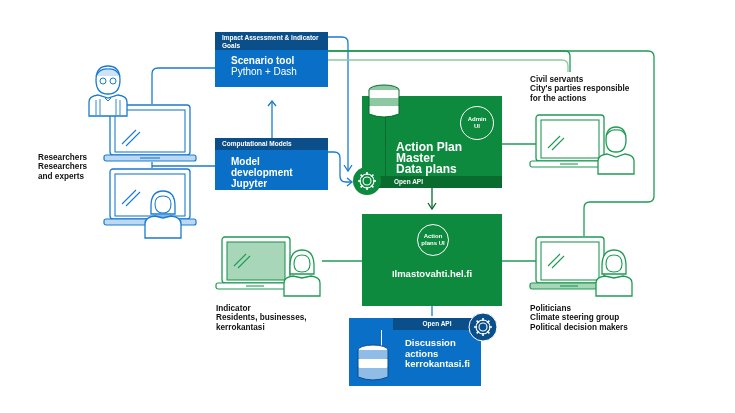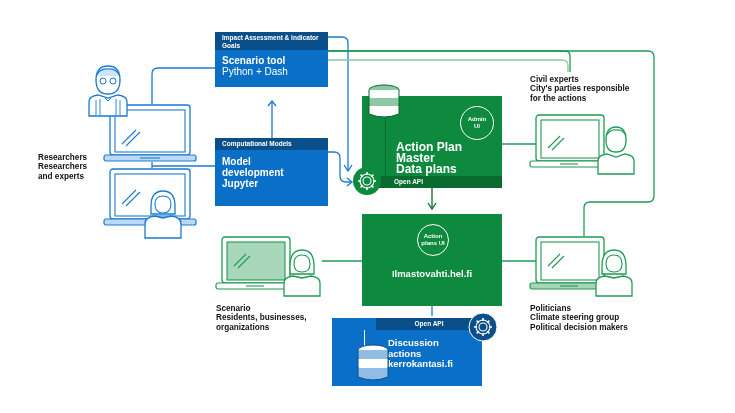--- a/index.html
+++ b/index.html
@@ -1,21 +1,21 @@
 <!DOCTYPE html>
 <html><head>
 <meta charset="utf-8">
 <style>
   html, body { margin: 0; padding: 0; background: #ffffff; }
   body { width: 735px; height: 413px; position: relative; overflow: hidden; font-family: "Liberation Sans", sans-serif; }
   svg.lines { position: absolute; left: 0; top: 0; }
   .box { position: absolute; box-sizing: border-box; }
   .blue { background: #0a6fc6; color: #fff; }
   .blue-hd { background: #0b4f8a; color: #fff; font-size: 6.5px; font-weight: bold; line-height: 8px; padding: 2px 7px; }
-  .blue-body { padding: 5px 7px; font-size: 10px; font-weight: bold; line-height: 11px; }
+  .blue-body { padding: 5px 16px; font-size: 10px; font-weight: bold; line-height: 11px; }
   .green { background: #0d8a3e; color: #fff; }
   .green-ft { background: #0a6b2f; font-size: 6.5px; font-weight: bold; color: #fff; position: absolute; left: 0; right: 0; bottom: 0; height: 12px; line-height: 12px; padding-left: 32px; }
   .label { position: absolute; font-size: 8.2px; font-weight: bold; line-height: 9.3px; color: #111; }
   .circle { position: absolute; border: 1.6px solid #fff; border-radius: 50%; color: #fff; font-size: 6px; font-weight: bold; text-align: center; display: flex; align-items: center; justify-content: center; line-height: 7px; box-sizing: border-box; }
   .icon { position: absolute; }
 </style>
 </head>
 <body>
 
 <svg class="lines" width="735" height="413">
@@ -96,21 +96,21 @@
 </div>
 
 <div class="box blue" style="left:215px;top:32px;width:113px;height:55px;">
   <div class="blue-hd" style="height:14px;">Impact Assessment &amp; Indicator Goals</div>
   <div class="blue-body">
     <div>Scenario tool</div>
     <div style="font-weight:normal;">Python + Dash</div>
   </div>
 </div>
 
-<div class="box blue" style="left:215px;top:138px;width:113px;height:68px;">
+<div class="box blue" style="left:215px;top:138px;width:113px;height:52px;">
   <div class="blue-hd" style="height:8px;">Computational Models</div>
   <div class="blue-body" style="padding-top:6px;">
     <div>Model</div>
     <div>development</div>
     <div>Jupyter</div>
   </div>
 </div>
 
 <div class="box green" style="left:362px;top:96px;width:140px;height:92px;">
   <div class="circle" style="left:98px;top:10px;width:34px;height:34px;">
@@ -134,21 +134,21 @@
 <div class="icon" style="left:352px;top:166px;">
   <svg width="30" height="30">
     <circle cx="15" cy="15" r="14" fill="#0d8a3e"></circle>
     <circle cx="15" cy="15" r="4" fill="none" stroke="#fff" stroke-width="1.1"></circle>
     <path d="M15 6 V9 M15 21 V24 M6 15 H9 M21 15 H24 M8.6 8.6 L10.8 10.8 M19.2 19.2 L21.4 21.4 M8.6 21.4 L10.8 19.2 M19.2 10.8 L21.4 8.6" stroke="#fff" stroke-width="1.6"></path>
     <circle cx="15" cy="15" r="7" fill="none" stroke="#fff" stroke-width="1.1"></circle>
   </svg>
 </div>
 
 <div class="label" style="left:530px;top:75px;">
-  <div>Civil experts</div>
+  <div>Civil servants</div>
   <div>City's parties responsible</div>
   <div>for the actions</div>
 </div>
 <div class="icon" style="left:528px;top:114px;">
   <svg width="84" height="58">
     <rect x="8" y="1" width="68" height="46" rx="3" fill="#fff" stroke="#1f9a55" stroke-width="1.3"></rect>
     <rect x="13" y="6" width="58" height="38" fill="#fff" stroke="#1f9a55" stroke-width="1.1"></rect>
     <path d="M20 34 L32 22 M24 36 L36 24" stroke="#1f9a55" stroke-width="1.1"></path>
     <rect x="2" y="47" width="80" height="6" rx="2" fill="#fff" stroke="#1f9a55" stroke-width="1.2"></rect>
     <path d="M32 50 H50" stroke="#1f9a55" stroke-width="1.1"></path>
@@ -179,23 +179,23 @@
   </svg>
 </div>
 <div class="icon" style="left:282px;top:246px;">
   <svg width="40" height="52">
     <path d="M8 20 Q8 4 20 4 Q32 4 32 20 V28 H8 Z" fill="#fff" stroke="#1f9a55" stroke-width="1.3"></path>
     <path d="M12 18 Q12 9 20 9 Q28 9 28 18 Q28 26 20 26 Q12 26 12 18 Z" fill="#fff" stroke="#1f9a55" stroke-width="1.1"></path>
     <path d="M2 50 V37 Q2 31 11 30 L20 32 L29 30 Q38 31 38 37 V50 Z" fill="#fff" stroke="#1f9a55" stroke-width="1.3"></path>
   </svg>
 </div>
 <div class="label" style="left:216px;top:304px;">
-  <div>Scenario</div>
+  <div>Indicator</div>
   <div>Residents, businesses,</div>
-  <div>organizations</div>
+  <div>kerrokantasi</div>
 </div>
 
 <div class="icon" style="left:528px;top:236px;">
   <svg width="84" height="58">
     <rect x="8" y="1" width="68" height="46" rx="3" fill="#fff" stroke="#1f9a55" stroke-width="1.3"></rect>
     <rect x="13" y="6" width="58" height="38" fill="#fff" stroke="#1f9a55" stroke-width="1.1"></rect>
     <path d="M20 30 L32 18 M24 32 L36 20" stroke="#1f9a55" stroke-width="1.1"></path>
     <rect x="2" y="47" width="80" height="6" rx="2" fill="#a8d6b9" stroke="#1f9a55" stroke-width="1.2"></rect>
     <path d="M32 50 H50" stroke="#1f9a55" stroke-width="1.1"></path>
   </svg>
@@ -206,21 +206,21 @@
     <path d="M12 18 Q12 9 20 9 Q28 9 28 18 Q28 26 20 26 Q12 26 12 18 Z" fill="#fff" stroke="#1f9a55" stroke-width="1.1"></path>
     <path d="M2 50 V37 Q2 31 11 30 L20 32 L29 30 Q38 31 38 37 V50 Z" fill="#fff" stroke="#1f9a55" stroke-width="1.3"></path>
   </svg>
 </div>
 <div class="label" style="left:530px;top:304px;">
   <div>Politicians</div>
   <div>Climate steering group</div>
   <div>Political decision makers</div>
 </div>
 
-<div class="box blue" style="left:332px;top:318px;width:150px;height:68px;padding-left:44px;">
+<div class="box blue" style="left:349px;top:318px;width:132px;height:68px;padding-left:44px;">
   <div class="blue-hd" style="height:8px;text-align:center;">Open API</div>
   <div style="position:absolute;left:56px;top:20px;font-size:9.5px;font-weight:bold;line-height:10.5px;">
     <div>Discussion</div>
     <div>actions</div>
     <div>kerrokantasi.fi</div>
   </div>
   <div style="position:absolute;left:32px;top:12px;width:1px;height:22px;background:#fff;"></div>
 </div>
 <div class="icon" style="left:355px;top:344px;">
   <svg width="36" height="44">

